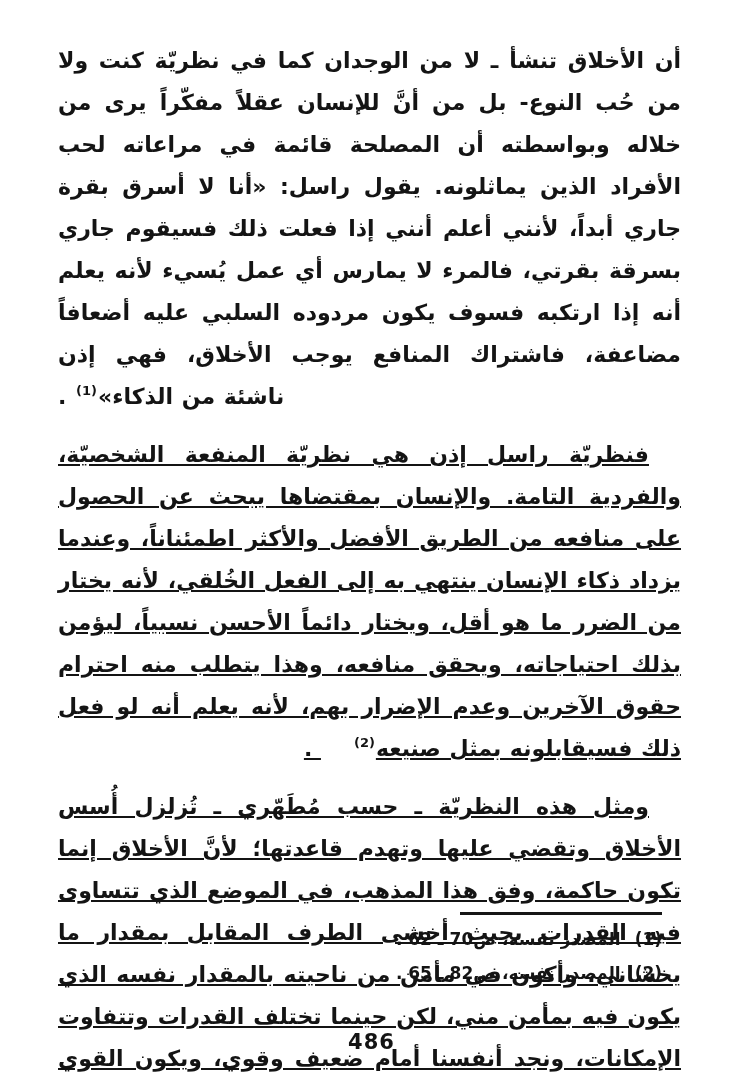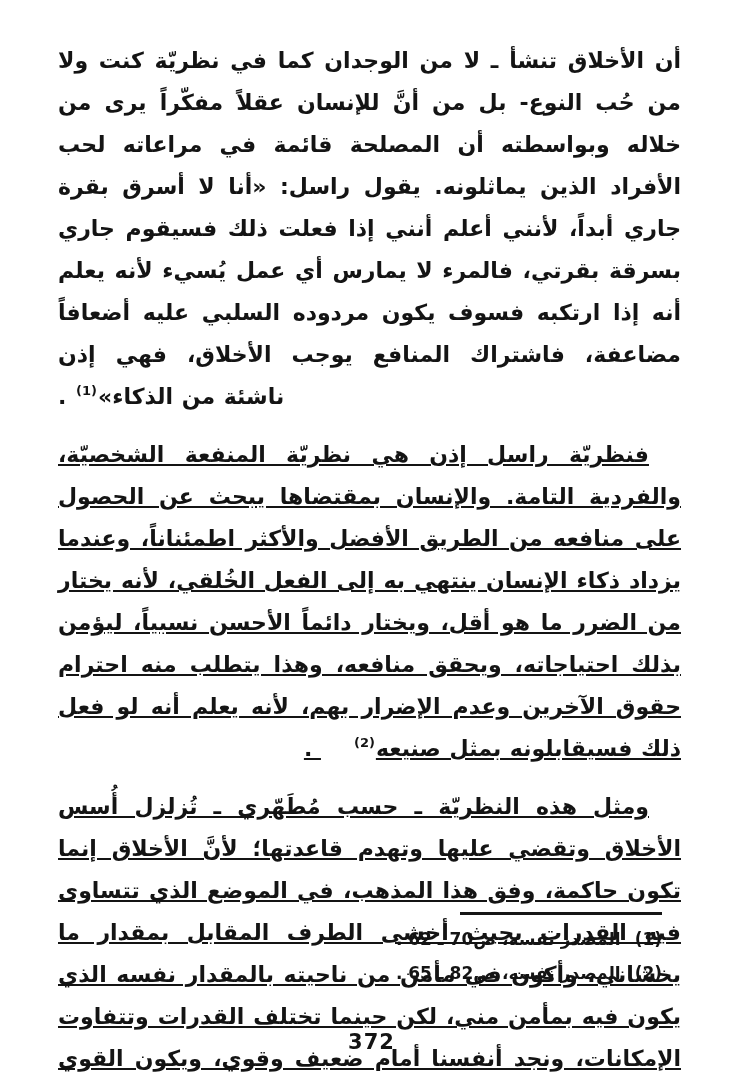--- a/index.html
+++ b/index.html
@@ -102,15 +102,15 @@
           <span class="fn-marker">(1)</span>
           <span class="fn-text">المصدر نفسه، ص70 ـ 62 .</span>
         </div>
         <div class="fn-item">
           <span class="fn-marker">(2)</span>
           <span class="fn-text">المصدر نفسه، ص82 ـ 65 .</span>
         </div>
       </div>
   </footer>
 
-  <div class="page-number">372</div>
+  <div class="page-number">486</div>
 
 </div>
 
 </body></html>

